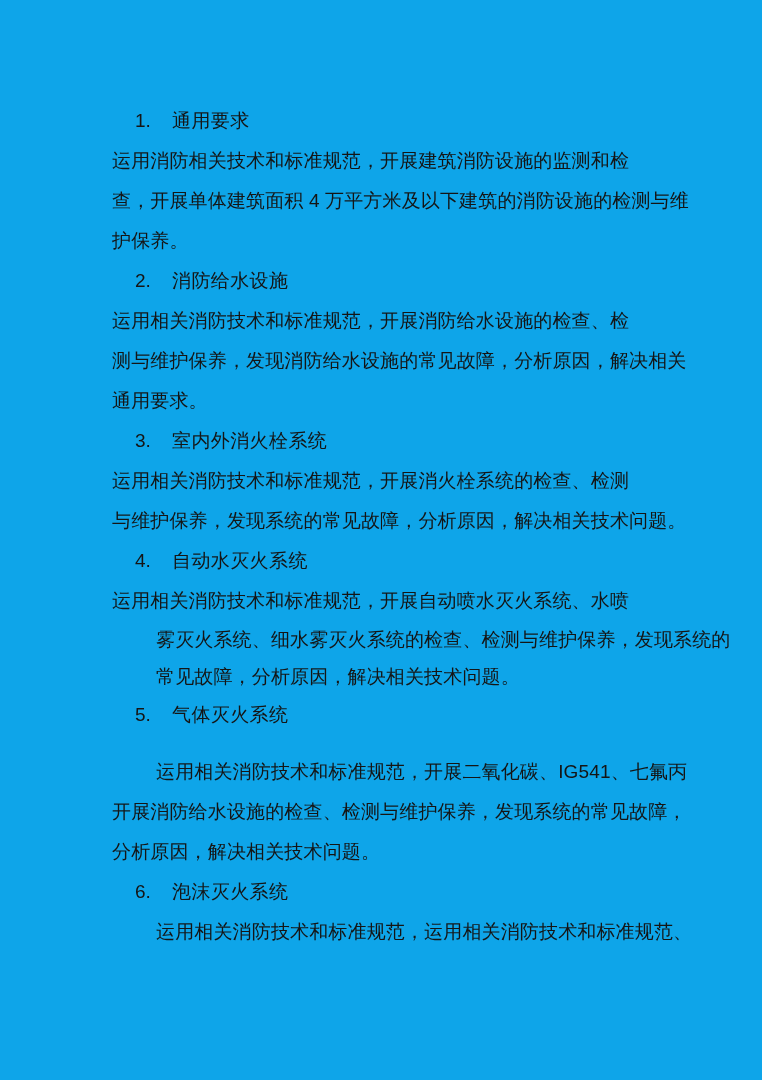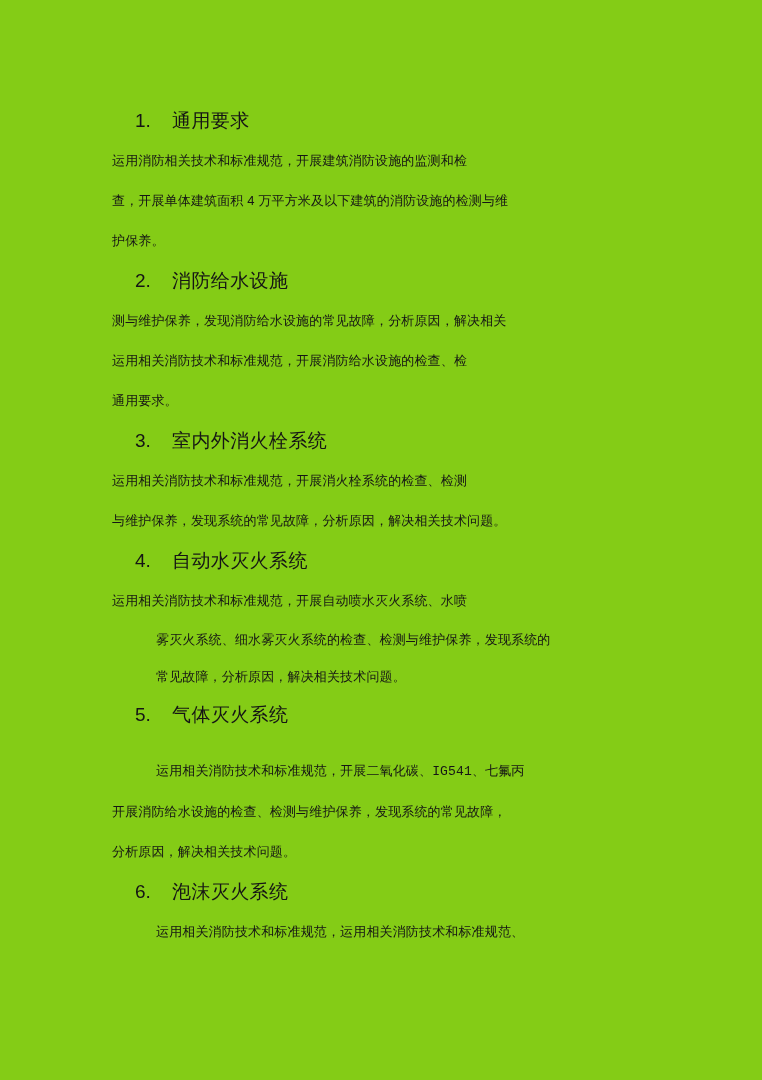--- a/index.html
+++ b/index.html
@@ -13,21 +13,21 @@
     overflow: hidden;
     font-family: "Liberation Sans", "DejaVu Sans", sans-serif;
     color: #151515;
     -webkit-font-smoothing: antialiased;
   }
 
   .page {
     position: relative;
     width: 762px;
     height: 1080px;
-    background: #84cc16;
+    background: #0ea5e9;
     box-sizing: border-box;
     padding: 0;
   }
 
   .doc-body {
     position: absolute;
     left: 112px;
     top: 0;
     width: 492px;
   }
@@ -53,39 +53,38 @@
     letter-spacing: 0.4px;
   }
 
   
   .para {
     margin: 0;
     padding: 0;
   }
   .line {
     display: block;
-    font-size: 13px;
+    font-size: 19px;
     line-height: 40px;
     white-space: nowrap;
     letter-spacing: 0.15px;
     color: #151515;
   }
   
   .line.tight {
     line-height: 37px;
     margin-left: 44px;
   }
   
   .line.indent2 {
     padding-left: 44px;
   }
   
   .para.gap-before > .line:first-child {
     margin-top: 17px;
-    font-family: Liberation Mono, monospace;
   }
 </style>
 </head>
 <body>
 
 <div class="page">
   <div class="doc-body">
 
     <div style="padding-top:101px;">
       <div class="section-heading">
@@ -96,22 +95,22 @@
         <span class="line">查，开展单体建筑面积 4 万平方米及以下建筑的消防设施的检测与维</span>
         <span class="line">护保养。</span>
       </div>
     </div>
 
     <div>
       <div class="section-heading">
         <span class="num">2.</span><span class="htext">消防给水设施</span>
       </div>
       <div class="para">
+        <span class="line">运用相关消防技术和标准规范，开展消防给水设施的检查、检</span>
         <span class="line">测与维护保养，发现消防给水设施的常见故障，分析原因，解决相关</span>
-        <span class="line">运用相关消防技术和标准规范，开展消防给水设施的检查、检</span>
         <span class="line">通用要求。</span>
       </div>
     </div>
 
     <div>
       <div class="section-heading">
         <span class="num">3.</span><span class="htext">室内外消火栓系统</span>
       </div>
       <div class="para">
         <span class="line">运用相关消防技术和标准规范，开展消火栓系统的检查、检测</span>

